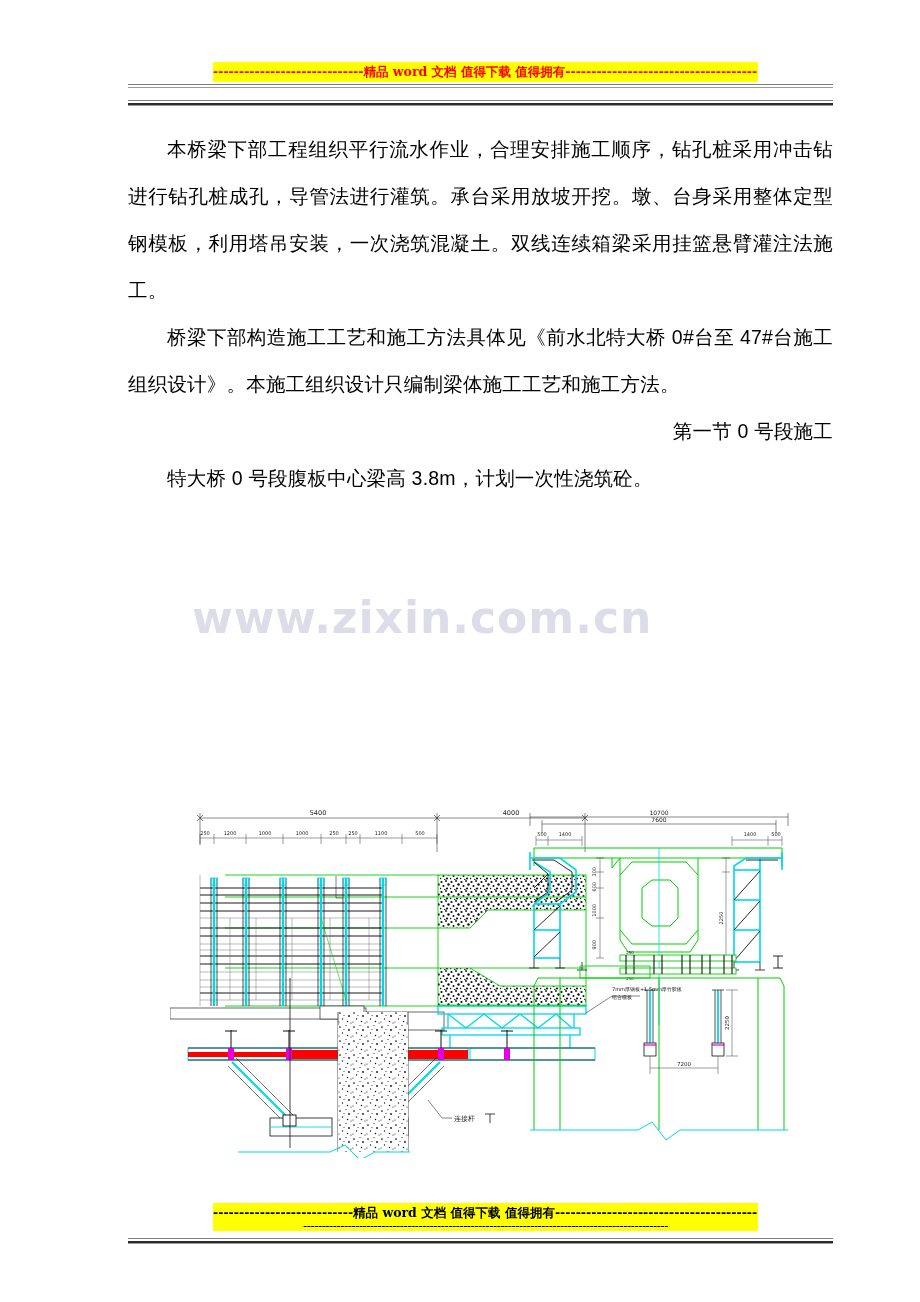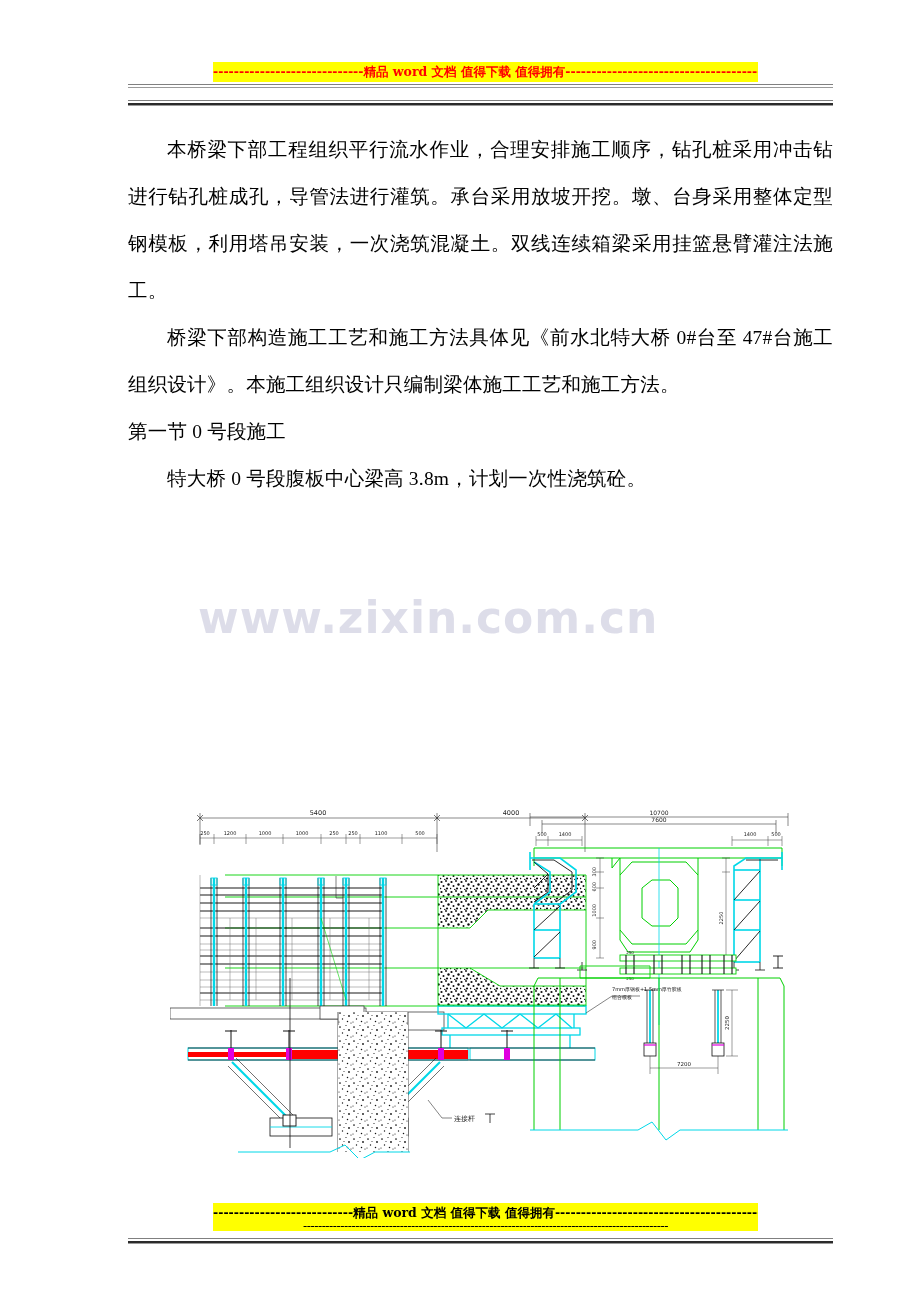--- a/index.html
+++ b/index.html
@@ -82,32 +82,32 @@
     top: 126px;
     width: 705px;
   }
   p.para {
     margin: 0 0 0 0;
     font-size: 19.5px;
     line-height: 47px;
     text-align: justify;
     text-justify: inter-ideograph;
     text-indent: 2em;
-    font-family: Liberation Serif, serif;
+    font-family: Liberation Sans, sans-serif;
     letter-spacing: 0.2px;
   }
   p.para.center {
     text-indent: 0;
-    text-align: left;
+    text-align: right;
   }
 
   
   .watermark {
     position: absolute;
-    left: 198px;
+    left: 192px;
     top: 592px;
     width: 560px;
     height: 48px;
     font-family: "DejaVu Sans", "Liberation Sans", sans-serif;
     font-size: 44px;
     font-weight: bold;
     color: #d8d8e6;
     letter-spacing: 1px;
     white-space: nowrap;
     pointer-events: none;

